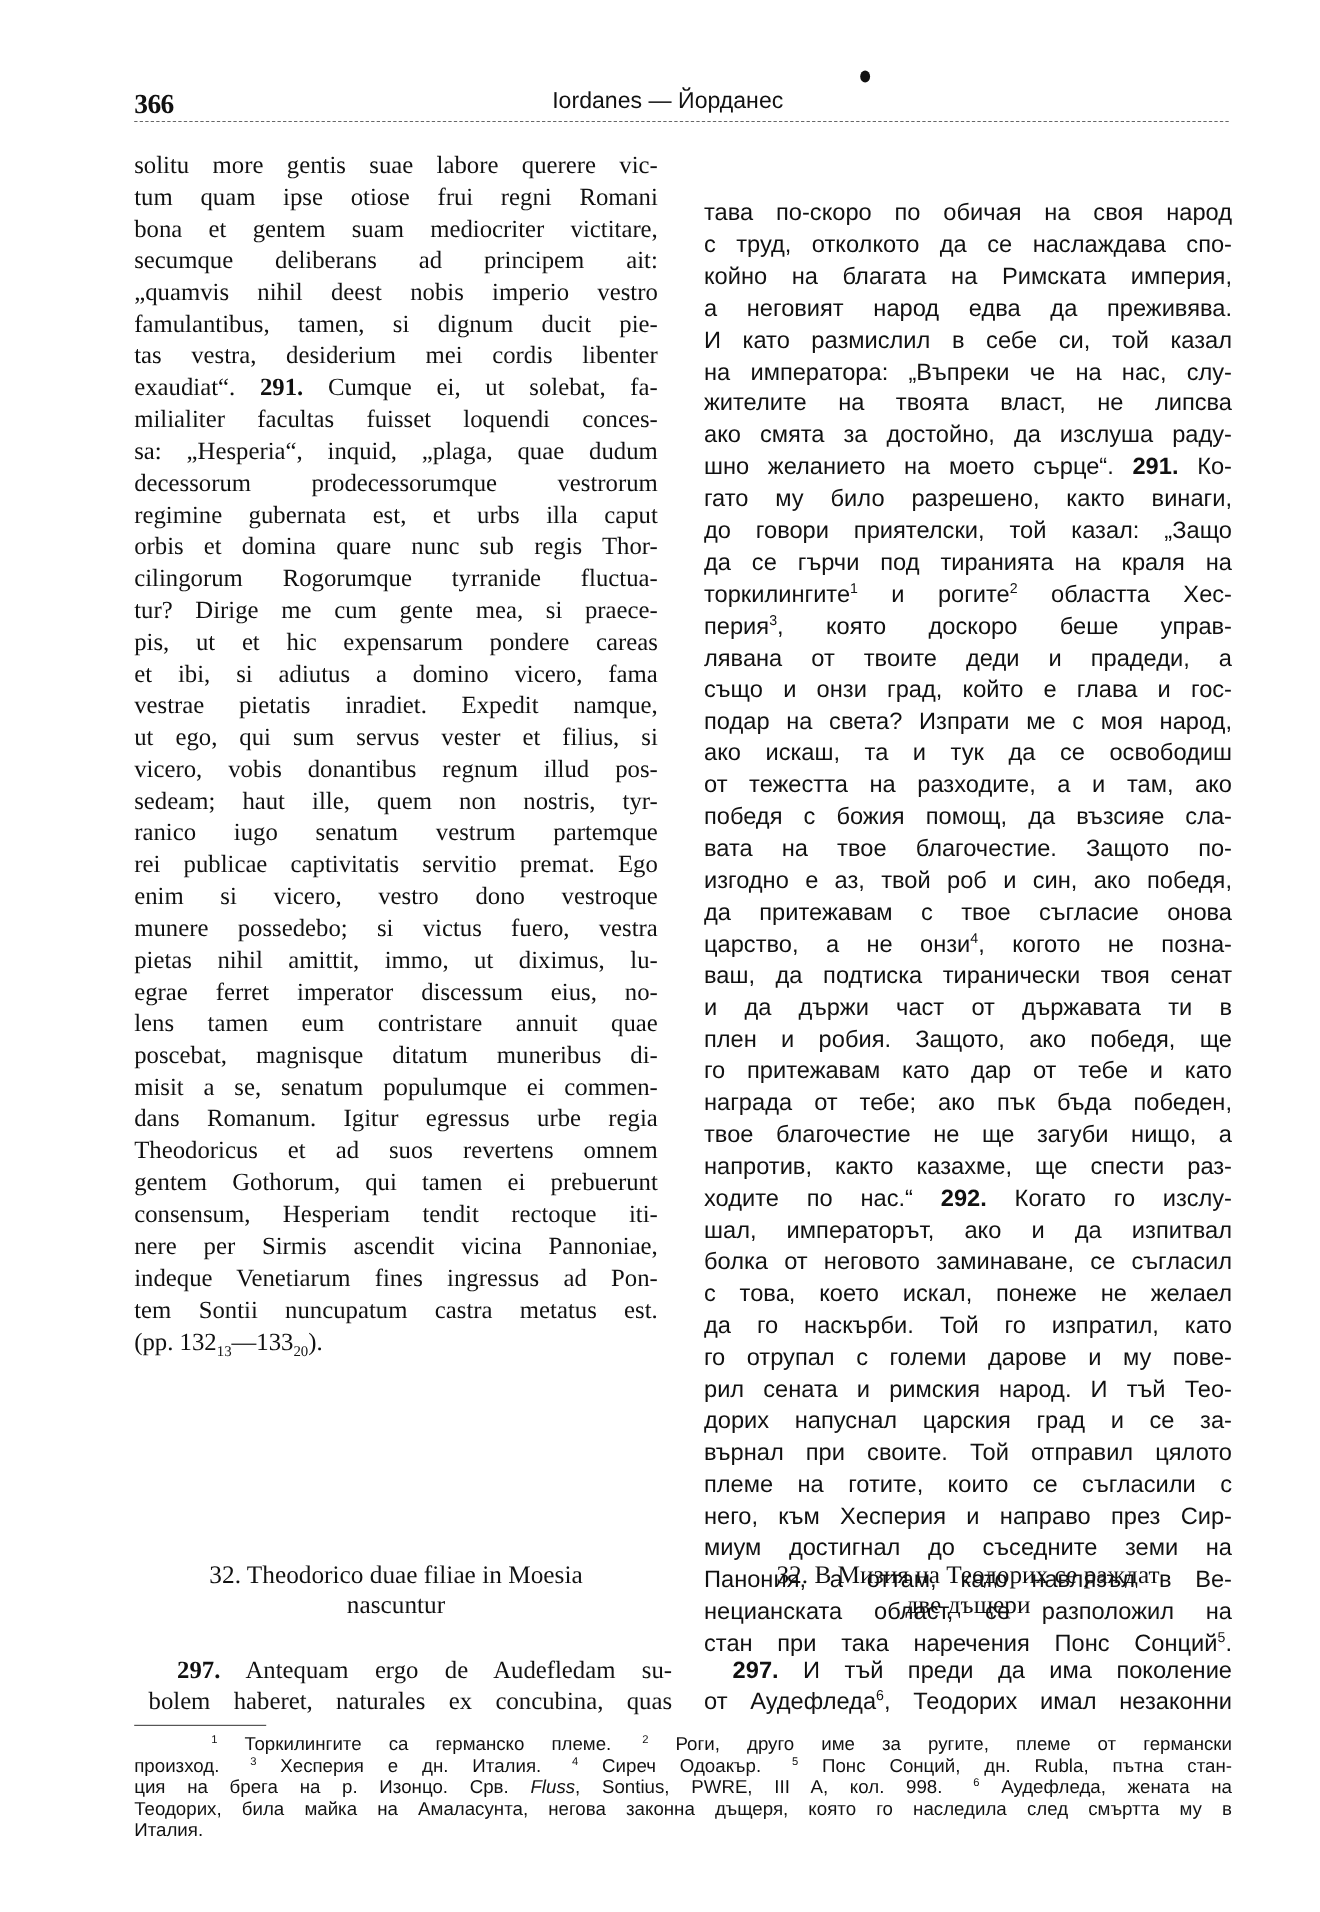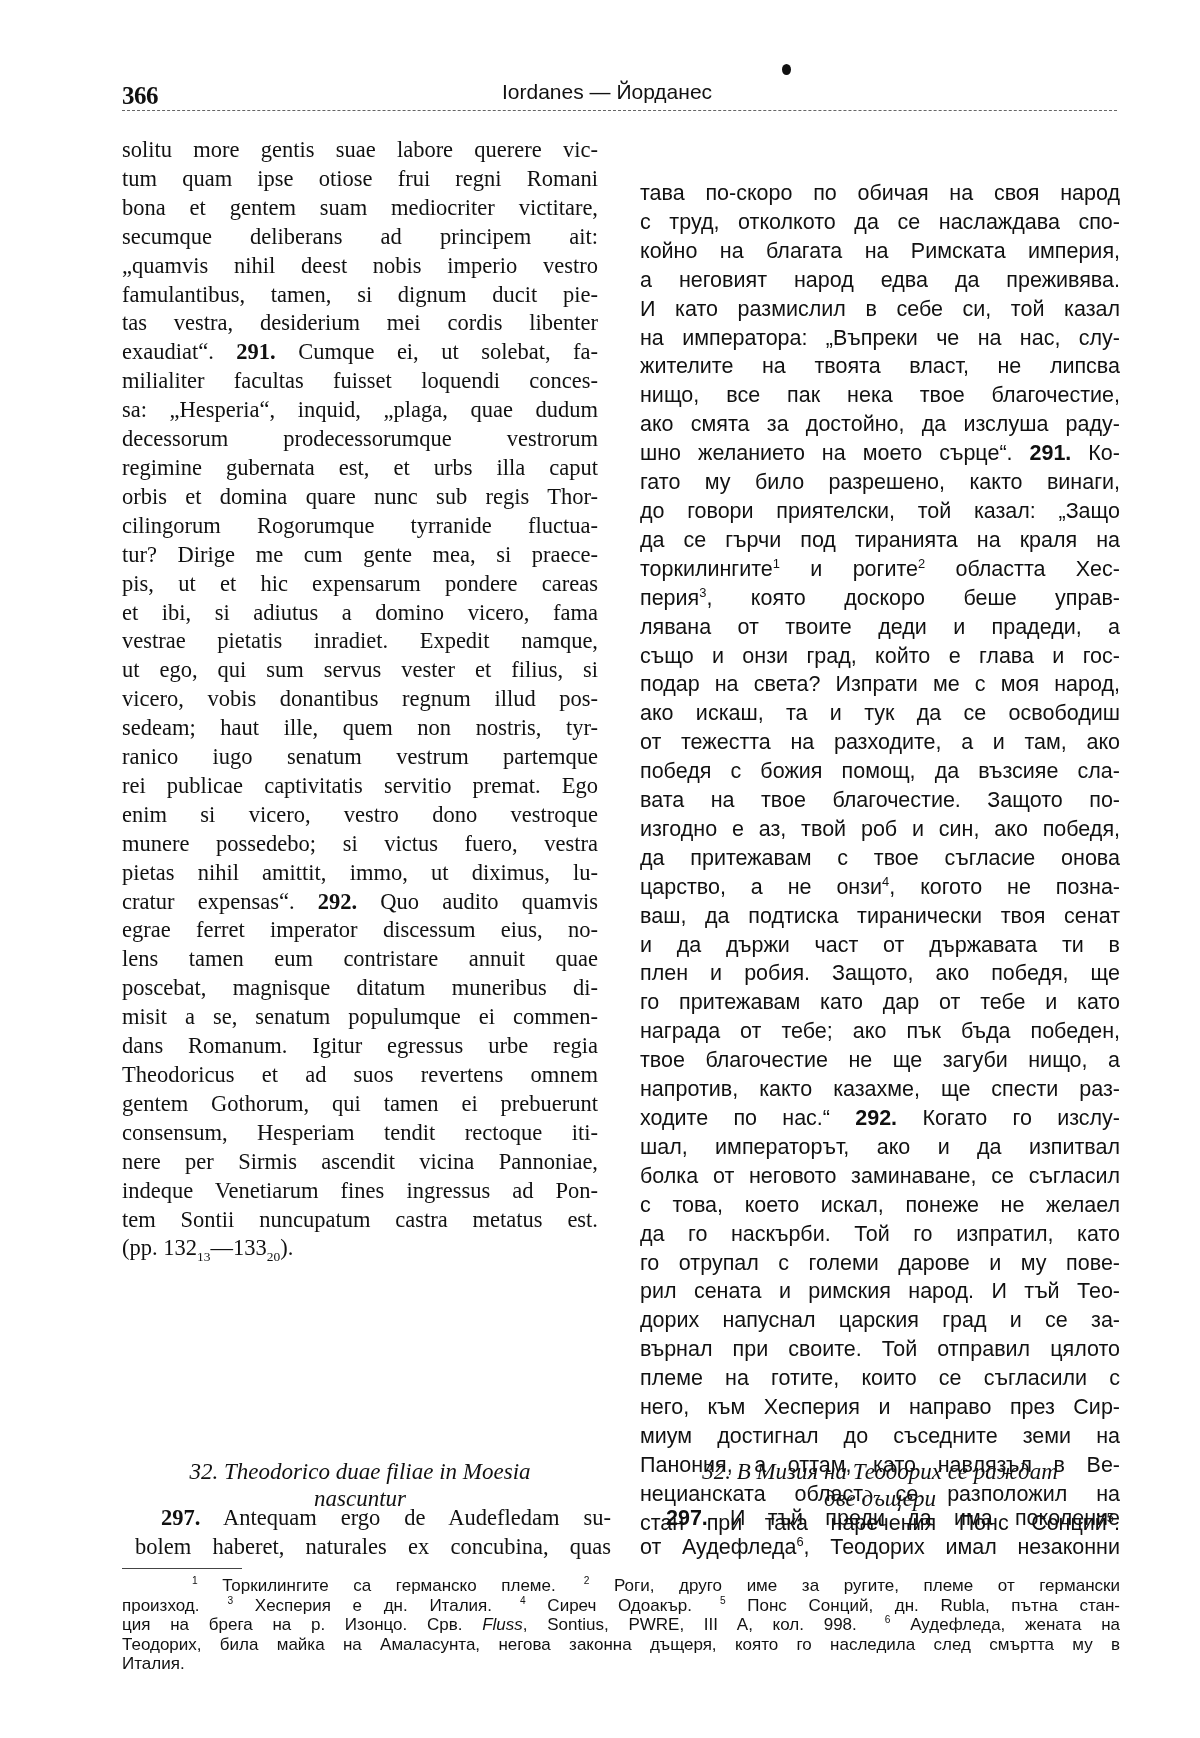--- a/index.html
+++ b/index.html
@@ -32,22 +32,22 @@
   }
   .col-left { left: 122px; top: 136px; width: 476px; }
   .col-right { left: 640px; top: 136px; width: 480px;
     font-family: "Liberation Sans", "DejaVu Sans", sans-serif; font-size: 21.5px; margin-top: 43px; }
   .line { display: block; text-align: justify; text-align-last: justify; white-space: nowrap; }
   .line.last { text-align-last: left; }
   .p-num { font-weight: bold; }
   sup { font-size: 0.6em; line-height: 0; vertical-align: super; }
   sub { font-size: 0.6em; line-height: 0; vertical-align: sub; }
   .section-title {
-    position: absolute; font-style: italic; font-size: 23px; line-height: 27px;
-    text-align: center; font-weight: normal; margin-top: 40px;
+    position: absolute; font-size: 23px; line-height: 27px;
+    text-align: center; font-weight: normal;
   }
   .section-title-left { left: 122px; top: 1418px; width: 476px; }
   .section-title-right { left: 640px; top: 1418px; width: 480px; }
   .section-title .line { text-align: center; text-align-last: center; }
   .sec-body-left { left: 135px; top: 1504px; width: 476px; }
   .sec-body-right { left: 640px; top: 1504px; width: 480px;
     font-family: "Liberation Sans", "DejaVu Sans", sans-serif; font-size: 21.5px; }
   .indent { padding-left: 26px; }
   .footnote-rule {
     position: absolute; left: 122px; top: 1568px; width: 120px; height: 0;
@@ -94,21 +94,20 @@
   <span class="line">et ibi, si adiutus a domino vicero, fama</span>
   <span class="line">vestrae pietatis inradiet. Expedit namque,</span>
   <span class="line">ut ego, qui sum servus vester et filius, si</span>
   <span class="line">vicero, vobis donantibus regnum illud pos-</span>
   <span class="line">sedeam; haut ille, quem non nostris, tyr-</span>
   <span class="line">ranico iugo senatum vestrum partemque</span>
   <span class="line">rei publicae captivitatis servitio premat. Ego</span>
   <span class="line">enim si vicero, vestro dono vestroque</span>
   <span class="line">munere possedebo; si victus fuero, vestra</span>
   <span class="line">pietas nihil amittit, immo, ut diximus, lu-</span>
-  <span class="line"><span>cratur expensas“. </span><span class="p-num">292.</span><span> Quo audito quamvis</span></span>
   <span class="line">egrae ferret imperator discessum eius, no-</span>
   <span class="line">lens tamen eum contristare annuit quae</span>
   <span class="line">poscebat, magnisque ditatum muneribus di-</span>
   <span class="line">misit a se, senatum populumque ei commen-</span>
   <span class="line">dans Romanum. Igitur egressus urbe regia</span>
   <span class="line">Theodoricus et ad suos revertens omnem</span>
   <span class="line">gentem Gothorum, qui tamen ei prebuerunt</span>
   <span class="line">consensum, Hesperiam tendit rectoque iti-</span>
   <span class="line">nere per Sirmis ascendit vicina Pannoniae,</span>
   <span class="line">indeque Venetiarum fines ingressus ad Pon-</span>
@@ -117,21 +116,20 @@
 </div>
 
 <div class="col col-right">
   <span class="line">тава по-скоро по обичая на своя народ</span>
   <span class="line">с труд, отколкото да се наслаждава спо-</span>
   <span class="line">койно на благата на Римската империя,</span>
   <span class="line">а неговият народ едва да преживява.</span>
   <span class="line">И като размислил в себе си, той казал</span>
   <span class="line">на императора: „Въпреки че на нас, слу-</span>
   <span class="line">жителите на твоята власт, не липсва</span>
-  <span class="line">нищо, все пак нека твое благочестие,</span>
   <span class="line">ако смята за достойно, да изслуша раду-</span>
   <span class="line"><span>шно желанието на моето сърце“. </span><span class="p-num">291.</span><span> Ко-</span></span>
   <span class="line">гато му било разрешено, както винаги,</span>
   <span class="line">до говори приятелски, той казал: „Защо</span>
   <span class="line">да се гърчи под тиранията на краля на</span>
   <span class="line"><span>торкилингите</span><sup>1</sup><span> и рогите</span><sup>2</sup><span> областта Хес-</span></span>
   <span class="line"><span>перия</span><sup>3</sup><span>, която доскоро беше управ-</span></span>
   <span class="line">лявана от твоите деди и прадеди, а</span>
   <span class="line">също и онзи град, който е глава и гос-</span>
   <span class="line">подар на света? Изпрати ме с моя народ,</span>

